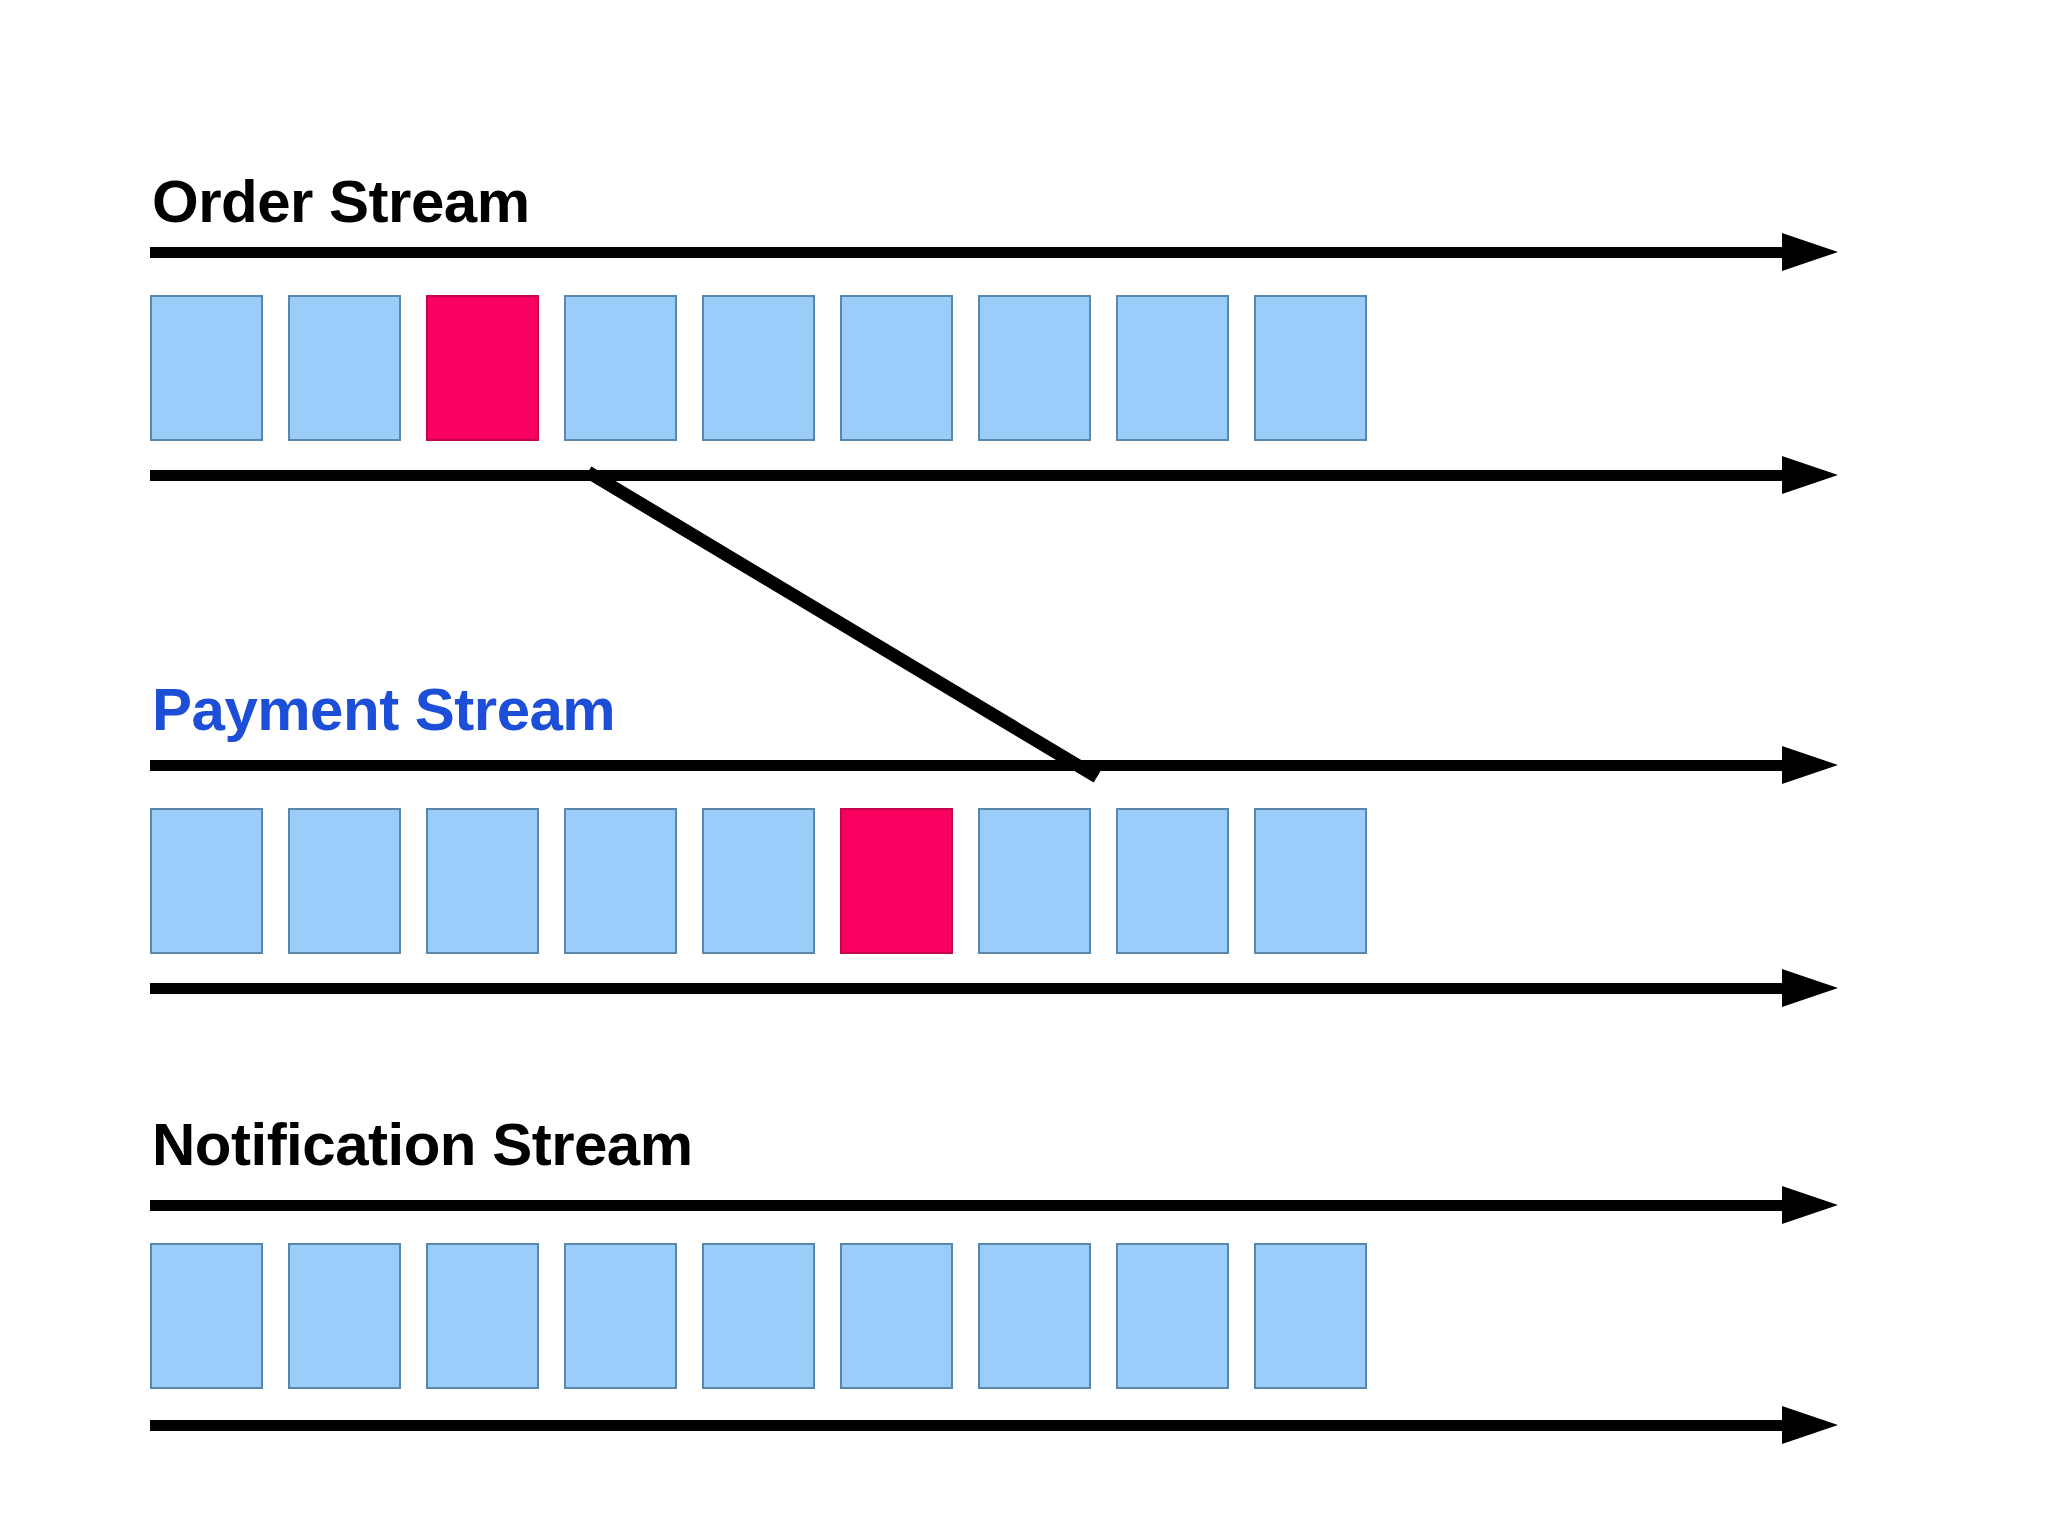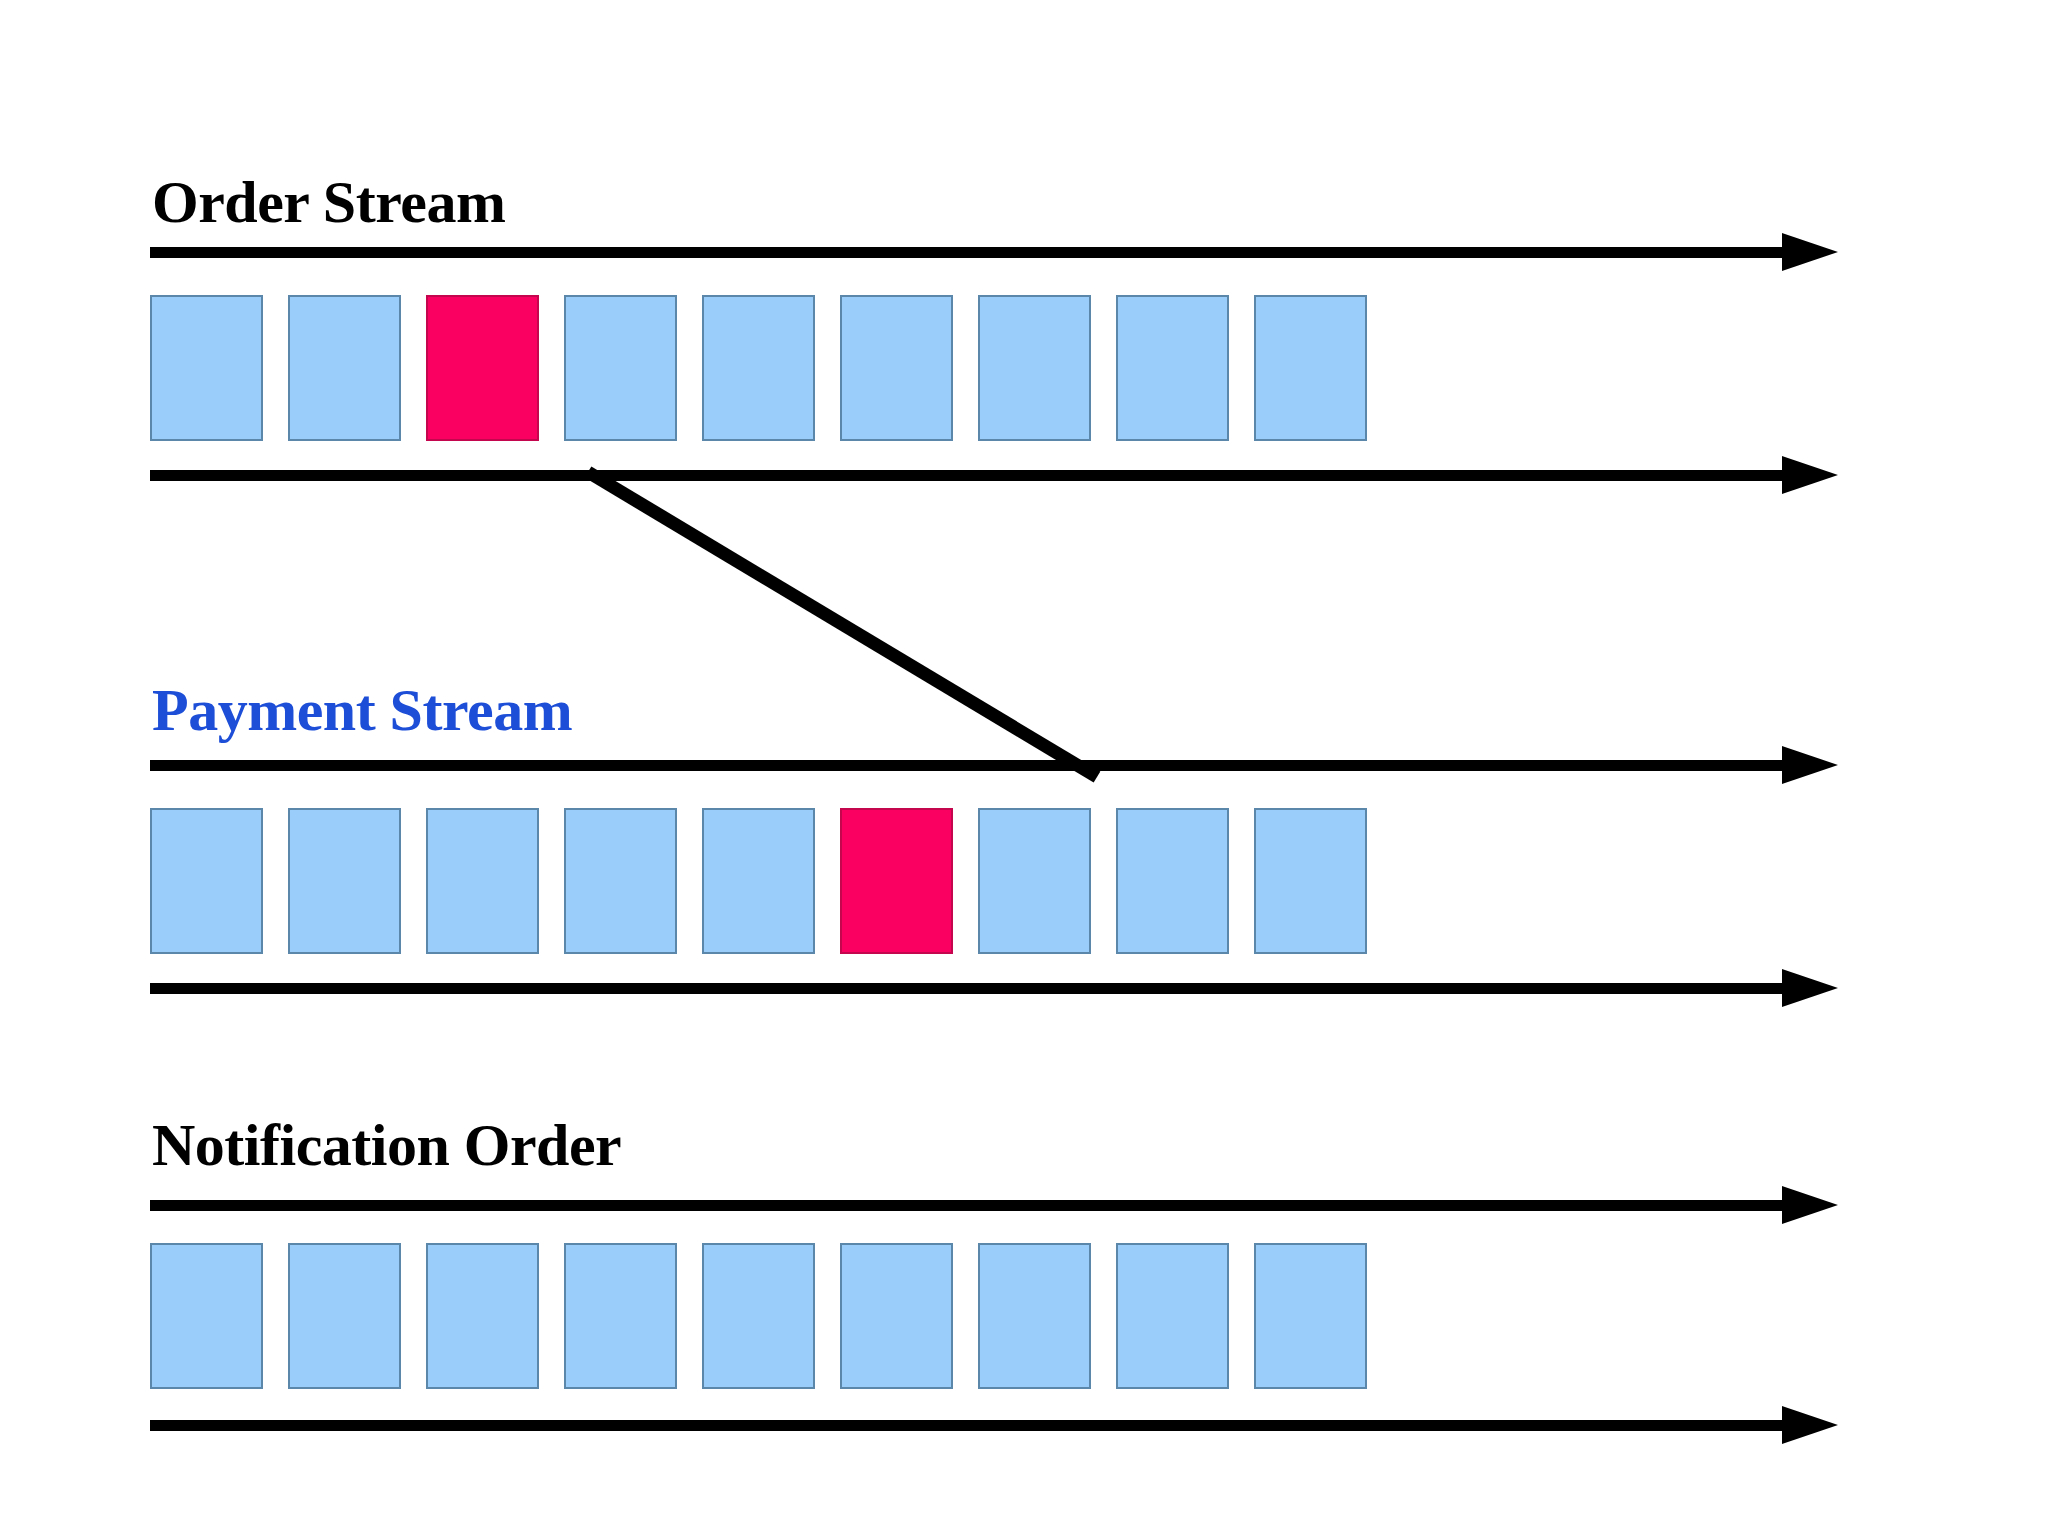--- a/index.html
+++ b/index.html
@@ -13,21 +13,20 @@
   #stage{position:absolute;left:0;top:0;width:2048px;height:1535px;background:#fff;}
   .stream{position:absolute;left:0;width:2048px;}
   .stream-title{
     position:absolute;
     font-size:60px;
     font-weight:bold;
     color:#000000;
     letter-spacing:-0.5px;
     white-space:nowrap;
     line-height:1;
-    font-family:Liberation Serif, serif;
   }
   .axis{position:absolute;height:0;}
   .axis-line{
     position:absolute;
     left:0;top:0;
     height:11px;
     background:#000000;
   }
   .axis-head{
     position:absolute;
@@ -94,21 +93,21 @@
         <div class="evt blue" style="left: 1116px; background: rgb(155, 205, 250); border-color: rgb(91, 135, 171);"></div>
         <div class="evt blue" style="left: 1254px; background: rgb(155, 205, 250); border-color: rgb(91, 135, 171);"></div>
       </div>
     <div class="axis" style="left: 150px; top: 983px;">
       <div class="axis-line" style="width: 1638px; background: rgb(0, 0, 0);"></div>
       <div class="axis-head" style="left: 1632px; border-left-color: rgb(0, 0, 0);"></div>
     </div>
   </div>
 
   <div class="stream" id="s2" style="top: 0px;">
-    <div class="stream-title" style="left: 152px; top: 1115px; color: rgb(0, 0, 0);">Notification Order</div>
+    <div class="stream-title" style="left: 152px; top: 1115px; color: rgb(0, 0, 0);">Notification Stream</div>
     <div class="axis" style="left: 150px; top: 1200px;">
       <div class="axis-line" style="width: 1638px; background: rgb(0, 0, 0);"></div>
       <div class="axis-head" style="left: 1632px; border-left-color: rgb(0, 0, 0);"></div>
     </div>
     <div class="boxrow" style="top: 1243px; left: 0px;">
         <div class="evt blue" style="left: 150px; background: rgb(155, 205, 250); border-color: rgb(91, 135, 171);"></div>
         <div class="evt blue" style="left: 288px; background: rgb(155, 205, 250); border-color: rgb(91, 135, 171);"></div>
         <div class="evt blue" style="left: 426px; background: rgb(155, 205, 250); border-color: rgb(91, 135, 171);"></div>
         <div class="evt blue" style="left: 564px; background: rgb(155, 205, 250); border-color: rgb(91, 135, 171);"></div>
         <div class="evt blue" style="left: 702px; background: rgb(155, 205, 250); border-color: rgb(91, 135, 171);"></div>

